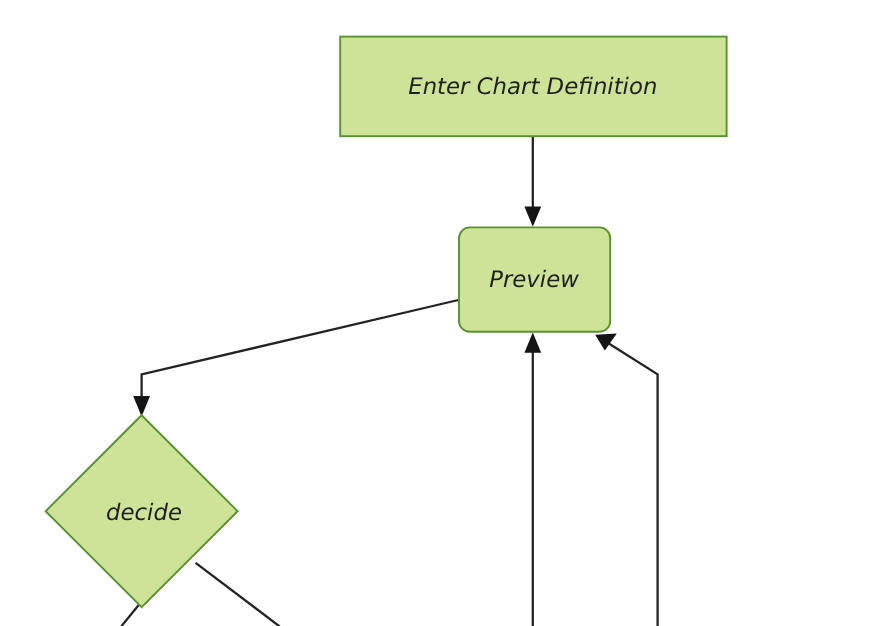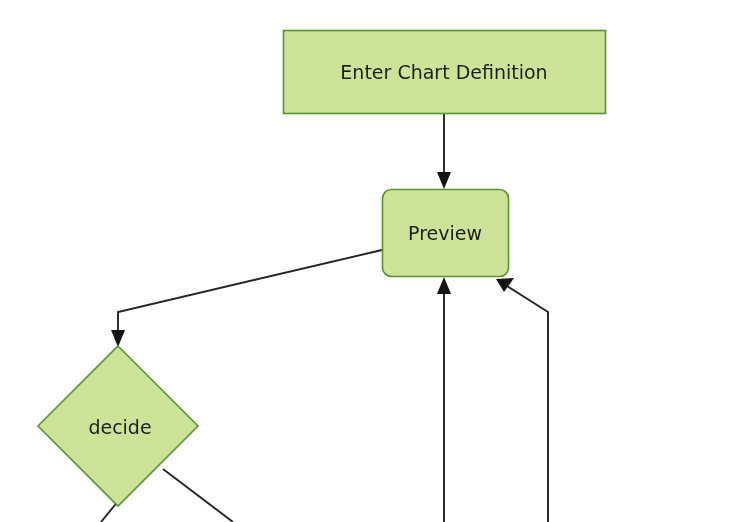--- a/index.html
+++ b/index.html
@@ -10,20 +10,21 @@
   }
   body {
     font-family: "DejaVu Sans", sans-serif;
   }
   #diagram-canvas {
     position: relative;
     width: 740px;
     height: 522px;
     background: #ffffff;
     overflow: hidden;
+    font-style: italic;
   }
   #diagram-svg {
     position: absolute;
     top: 0;
     left: 0;
     width: 740px;
     height: 522px;
     display: block;
   }
   .node-shape {

